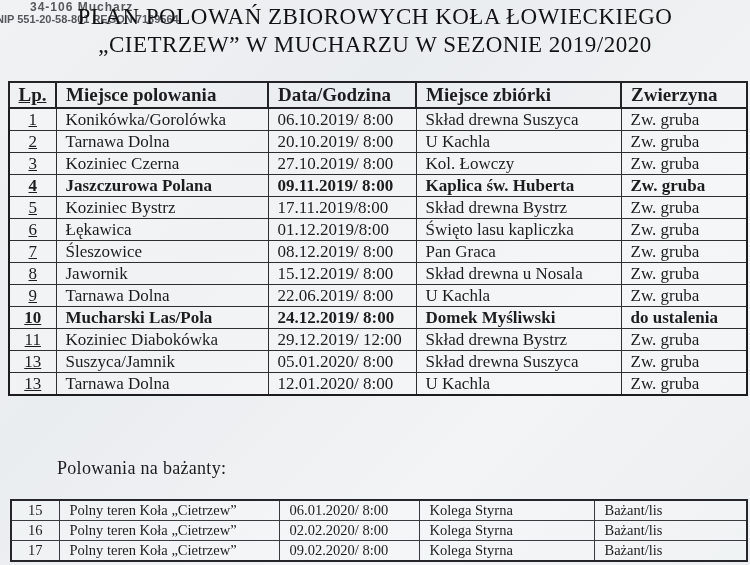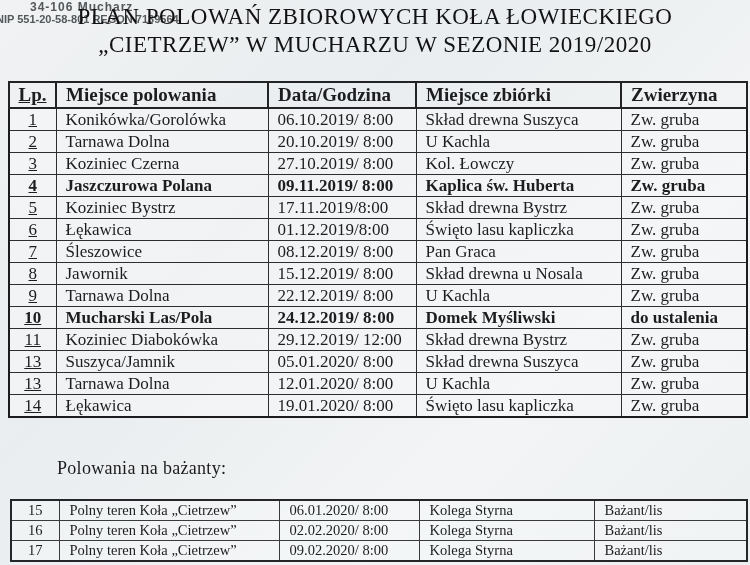--- a/index.html
+++ b/index.html
@@ -135,21 +135,21 @@
         <tr>
           <td class="c0">8</td>
           <td class="c1">Jawornik</td>
           <td class="c2">15.12.2019/ 8:00</td>
           <td class="c3">Skład drewna u Nosala</td>
           <td class="c4">Zw. gruba</td>
         </tr>
         <tr>
           <td class="c0">9</td>
           <td class="c1">Tarnawa Dolna</td>
-          <td class="c2">22.12.2019/ 8:00</td>
+          <td class="c2">22.06.2019/ 8:00</td>
           <td class="c3">U Kachla</td>
           <td class="c4">Zw. gruba</td>
         </tr>
         <tr class="bold">
           <td class="c0">10</td>
           <td class="c1">Mucharski Las/Pola</td>
           <td class="c2">24.12.2019/ 8:00</td>
           <td class="c3">Domek Myśliwski</td>
           <td class="c4">do ustalenia</td>
         </tr>
@@ -165,27 +165,20 @@
           <td class="c1">Suszyca/Jamnik</td>
           <td class="c2">05.01.2020/ 8:00</td>
           <td class="c3">Skład drewna Suszyca</td>
           <td class="c4">Zw. gruba</td>
         </tr>
         <tr>
           <td class="c0">13</td>
           <td class="c1">Tarnawa Dolna</td>
           <td class="c2">12.01.2020/ 8:00</td>
           <td class="c3">U Kachla</td>
-          <td class="c4">Zw. gruba</td>
-        </tr>
-        <tr>
-          <td class="c0">14</td>
-          <td class="c1">Łękawica</td>
-          <td class="c2">19.01.2020/ 8:00</td>
-          <td class="c3">Święto lasu kapliczka</td>
           <td class="c4">Zw. gruba</td>
         </tr>
       </tbody>
   </table>
 
   <div class="subtitle">Polowania na bażanty:</div>
 
   <table id="pheasant-table">
     <colgroup>
       <col style="width:48px">

